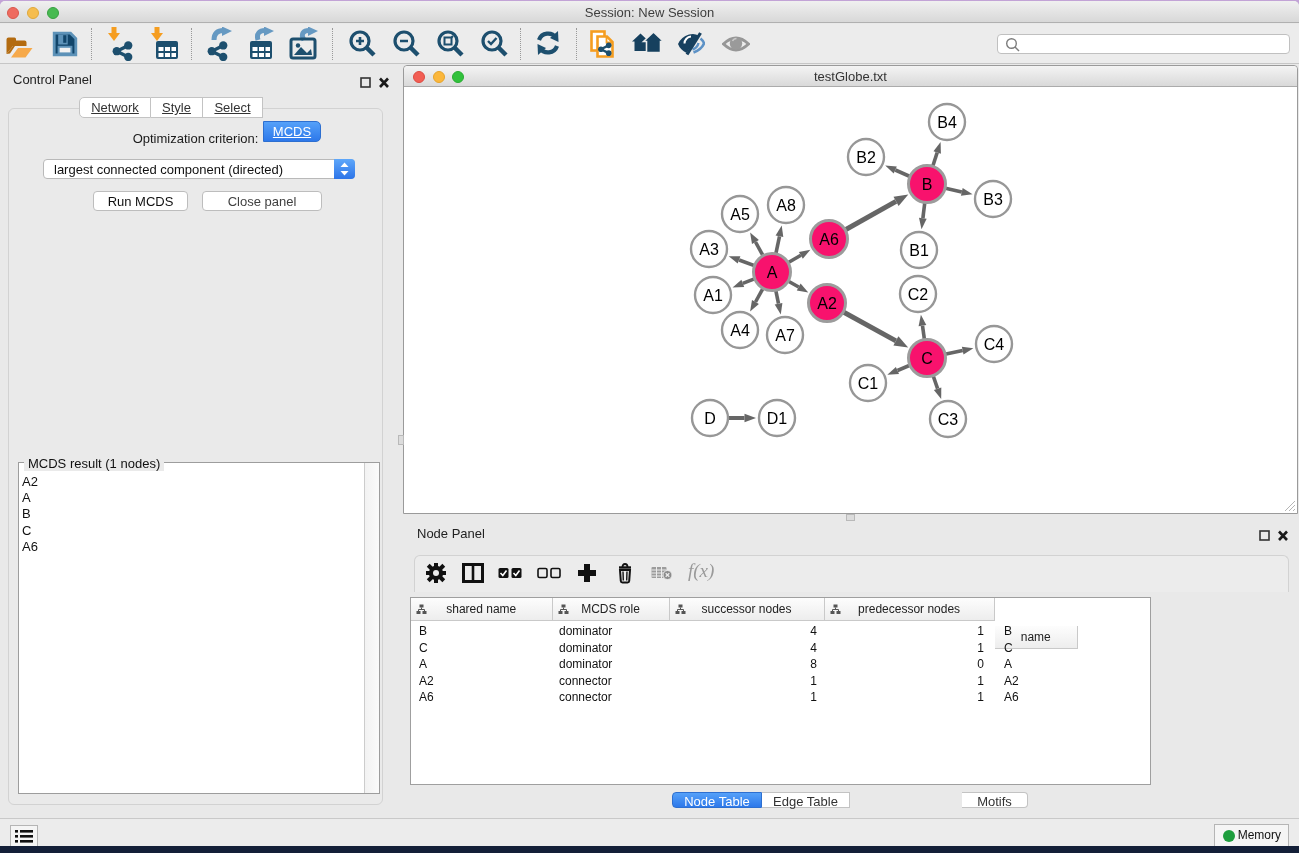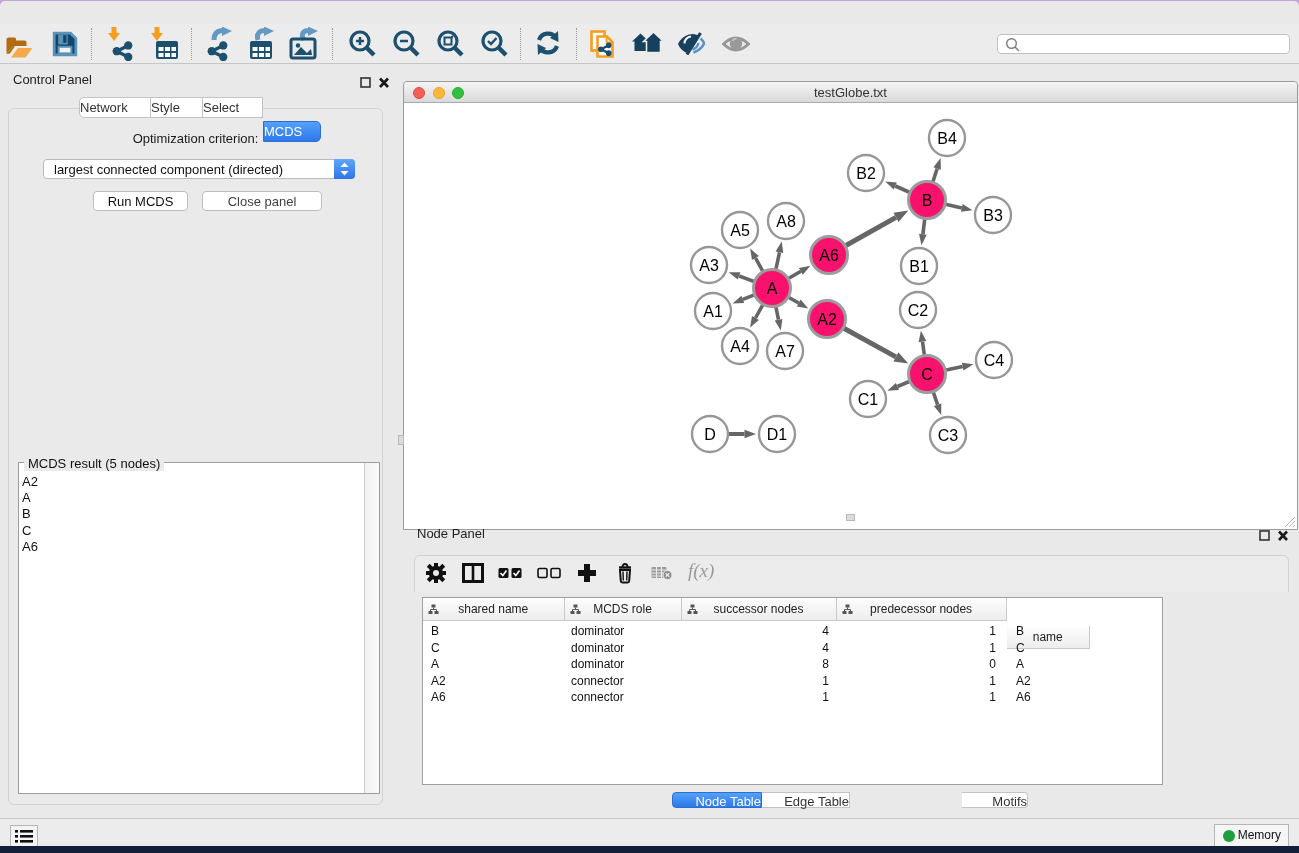--- a/index.html
+++ b/index.html
@@ -11,33 +11,39 @@
 #titlebar { position:absolute; left:0; top:0; width:1299px; height:22px; background:linear-gradient(#f0f0f0,#d8d8d8); border-bottom:1px solid #b0b0b0; border-radius:5px 5px 0 0; }
 .tl { position:absolute; width:12px; height:12px; border-radius:50%; top:6px; }
 #titletext { position:absolute; top:4px; width:100%; text-align:center; font-size:13px; color:#3e3e3e; }
 #toolbar { position:absolute; left:0; top:23px; width:1299px; height:40px; background:#ececec; border-bottom:1px solid #c6c6c6; }
 .tsep { position:absolute; top:4px; height:32px; width:0; border-left:1px dotted #999; }
 .ticon { position:absolute; }
 #searchbox { position:absolute; left:997px; top:10px; width:293px; height:20px; background:#fff; border:1px solid #c0c0c0; border-radius:4px; }
 #cp-title { position:absolute; left:13px; top:71px; font-size:13px; color:#222; }
 .winbtns { position:absolute; top:74px; }
 #cp-panel { position:absolute; left:8px; top:107px; width:375px; height:697px; background:#eaeaea; border:1px solid #d2d2d2; border-radius:6px; }
-.tab { position:absolute; top:96px; height:21px; background:#fff; border:1px solid #c3c3c3; font-size:13px; color:#333; text-align:left; line-height:19px; }
+.tab { position:absolute; top:96px; height:21px; background:#fff; border:1px solid #c3c3c3; font-size:13px; color:#333; text-align:center; line-height:19px;text-decoration:underline; }
 #tab-mcds { background:linear-gradient(#55a1f9,#2d78ea); color:#fff; border-color:#2d6fd0; }
 #tp-title { position:absolute; left:417px; top:525px; font-size:13px; color:#222; }
 #tp-toolbar { position:absolute; left:414px; top:554px; width:875px; height:37px; background:#ececec; border:1px solid #d2d2d2; border-radius:6px 6px 0 0; border-bottom:none; }
-#tbl { position:absolute; left:422px; top:596px; width:741px; height:188px; background:#fff; border:1px solid #9f9f9f; }
+#tbl { position:absolute; left:410px; top:596px; width:741px; height:188px; background:#fff; border:1px solid #9f9f9f; }
 .th { position:absolute; top:0; height:23px; background:linear-gradient(#fdfdfd,#ededed); border-right:1px solid #c9c9c9; border-bottom:1px solid #c9c9c9; font-size:12px; color:#222; text-align:center; line-height:23px; }
 .td { position:absolute; font-size:12px; color:#111; height:17px; line-height:17px; }
-.btab { position:absolute; top:791px; height:16px; background:#fff; border:1px solid #c3c3c3; font-size:13px; color:#333; text-align:right; line-height:18px; }
+.btab { position:absolute; top:791px; height:16px; background:#fff; border:1px solid #c3c3c3; font-size:13px; color:#333; text-align:center; line-height:18px; }
 #statusbar { position:absolute; left:0; top:817px; width:1299px; height:29px; background:#ececec; border-top:1px solid #c9c9c9; }
 </style>
 </head>
 <body>
 <div id="app">
+  <div id="titlebar">
+    <div class="tl" style="left:7px; background:#ee6b60; border:0.5px solid #d9574c;"></div>
+    <div class="tl" style="left:27px; background:#f5bd4f; border:0.5px solid #e0a83a;"></div>
+    <div class="tl" style="left:47px; background:#48ba52; border:0.5px solid #38a041;"></div>
+    <div id="titletext">Session: New Session</div>
+  </div>
   <div id="toolbar">
     <svg class="ticon" style="left:5px;top:4.0px" width="32" height="32" viewBox="0 0 32 32">
         <path d="M1.5 26 L1.5 11.5 Q1.5 9.5 3.5 9.5 L9.5 9.5 Q11 9.5 11 11 L11 12.5 L19.5 12.5 Q21.5 12.5 21.5 14.5 L21.5 18 L8 18 Z" fill="#b36b10"></path>
         <path d="M1.5 26 L8 18 L10 18 L5 25.5 Z" fill="#b36b10"></path>
         <path d="M6 29.5 L13 20 L27.5 20 L20.5 29.5 Z" fill="#f6a94a"></path>
       </svg>
     <svg class="ticon" style="left:50px;top:5.0px" width="30" height="30" viewBox="0 0 30 30">
         <path d="M4.2 4.2 L20.5 4.2 L25.8 9.5 L25.8 25.8 L4.2 25.8 Z" fill="#11456a" stroke="#5d92b8" stroke-width="2.8"></path>
         <rect x="8.2" y="5.5" width="9.5" height="10" fill="#5d92b8"></rect>
         <rect x="13.2" y="6.2" width="3.2" height="7.6" fill="#11456a"></rect>
@@ -182,24 +188,24 @@
           <path d="M6.5 8 L10.5 3.5 L14.5 8 Z" fill="#fff"></path>
           <path d="M6.5 12 L10.5 16.5 L14.5 12 Z" fill="#fff"></path>
         </svg>
       </span>
   </div>
   <div class="abs" style="left:8px; top:130px; width:375px; text-align:center; font-size:13px; color:#1a1a1a;">Optimization criterion:</div>
   <div class="abs" style="left:93px; top:190px; width:95px; height:20px; background:#fff; border:1px solid #bdbdbd; border-radius:4px; text-align:center; font-size:13px; line-height:19px; color:#111;">Run MCDS</div>
   <div class="abs" style="left:202px; top:190px; width:120px; height:20px; background:#fff; border:1px solid #bdbdbd; border-radius:4px; text-align:center; font-size:13px; line-height:19px; color:#404040;">Close panel</div>
   <div class="abs" style="left:18px; top:461px; width:362px; height:332px; border:1px solid #9d9d9d; background:#fff;"></div>
   <div class="abs" style="left:364px; top:462px; width:15px; height:330px; background:linear-gradient(90deg,#f2f2f2,#fbfbfb); border-left:1px solid #ccc;"></div>
-  <div class="abs" style="left:24px; top:455px; background:#eaeaea; padding:0 4px; font-size:13px; color:#111;">MCDS result (5 nodes)</div>
+  <div class="abs" style="left:24px; top:455px; background:#eaeaea; padding:0 4px; font-size:13px; color:#111;">MCDS result (1 nodes)</div>
   <div class="abs" style="left:22px; top:473px; font-size:13px; color:#111; line-height:16.2px;">A2<br>A<br>B<br>C<br>A6</div>
 
-  <div class="abs" style="left:403px; top:80px; width:895px; height:449px; background:#fff; border:1px solid #9a9a9a; border-radius:4px 4px 0 0;padding-left:13px;">
+  <div class="abs" style="left:403px; top:64px; width:895px; height:449px; background:#fff; border:1px solid #9a9a9a; border-radius:4px 4px 0 0;padding-left:13px;">
     <div class="abs" style="left:0; top:0; width:893px; height:21px; background:linear-gradient(#f4f4f4,#d9d9d9); border-bottom:1px solid #ababab; border-radius:4px 4px 0 0;">
       <div class="tl" style="left:9px; top:4.5px; background:#f25e54; border:0.5px solid #dd4b42;"></div>
       <div class="tl" style="left:28.5px; top:4.5px; background:#fbb73c; border:0.5px solid #e6a42b;"></div>
       <div class="tl" style="left:48px; top:4.5px; background:#32c13c; border:0.5px solid #28ad32;"></div>
       <div class="abs" style="top:3px; width:100%; text-align:center; font-size:13px; color:#333;">testGlobe.txt</div>
     </div>
     <div class="abs" style="left:0; top:22px; width:893px; height:426px; overflow:hidden;">
       <svg width="894" height="427" viewBox="0 0 894 427" style="position:absolute;left:0;top:0">
 <line x1="368.0" y1="184.0" x2="338.8" y2="195.4" stroke="#666" stroke-width="3.6"></line>
 <polygon points="328.6,199.4 337.4,191.7 340.2,199.0" fill="#666"></polygon>

